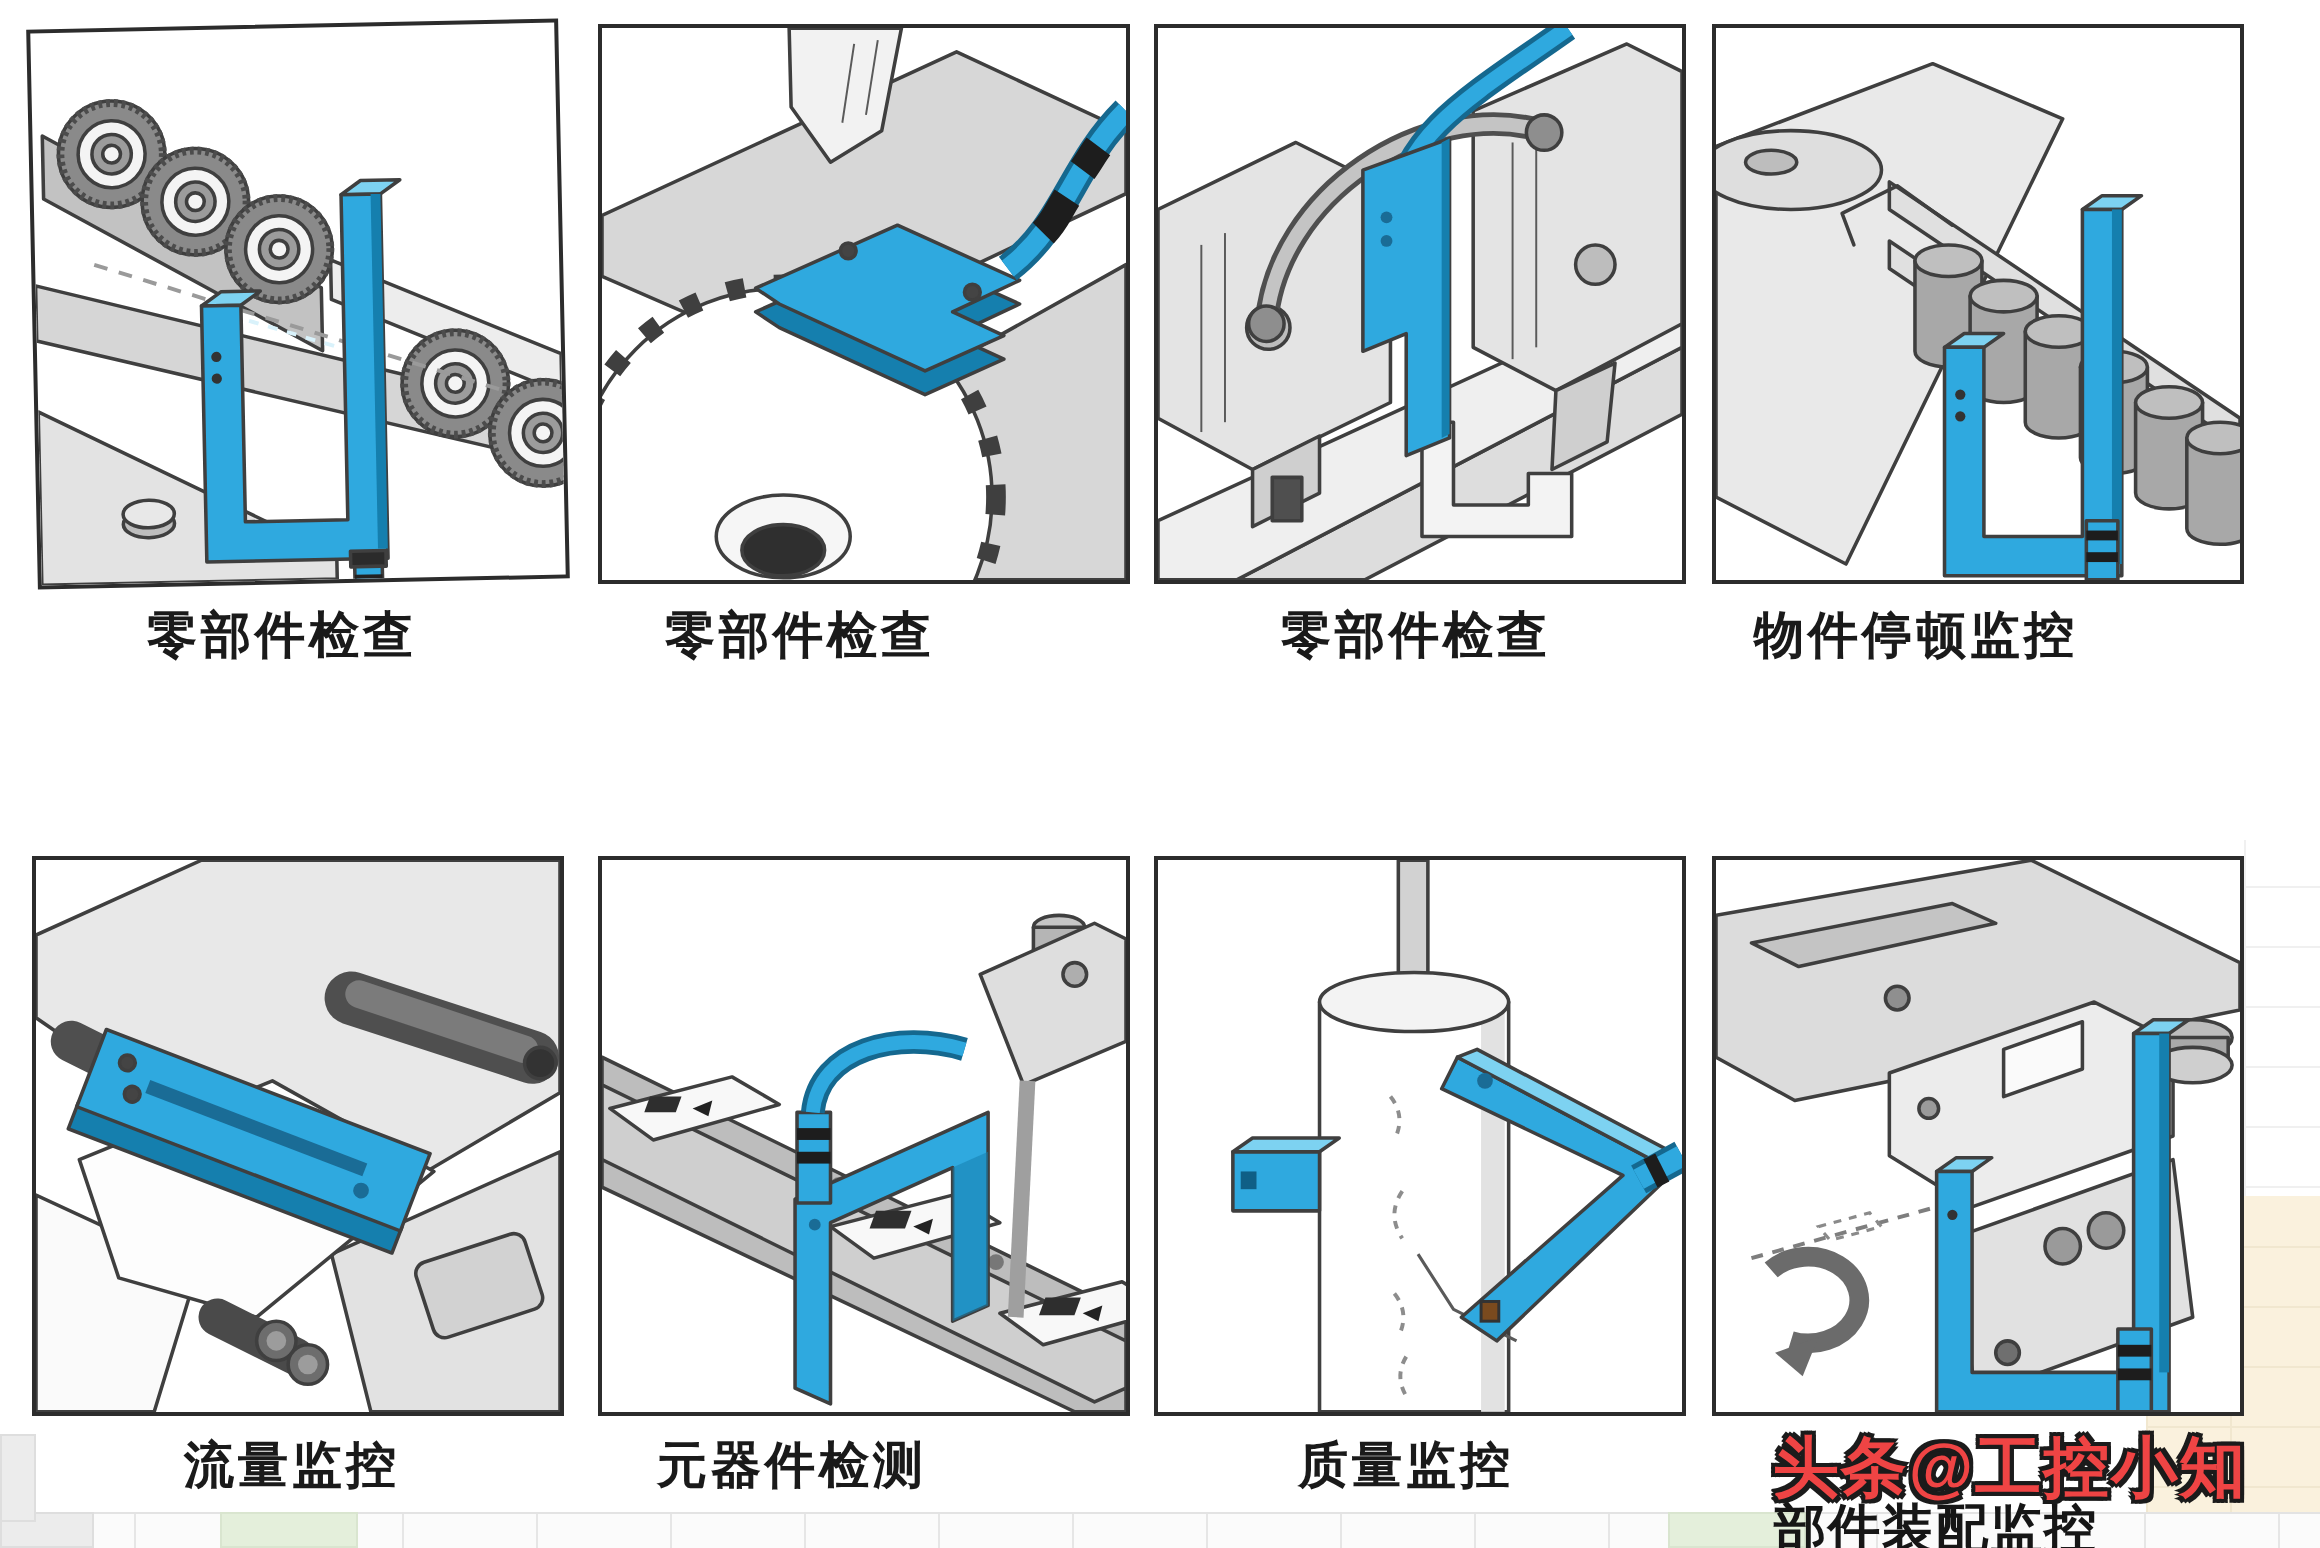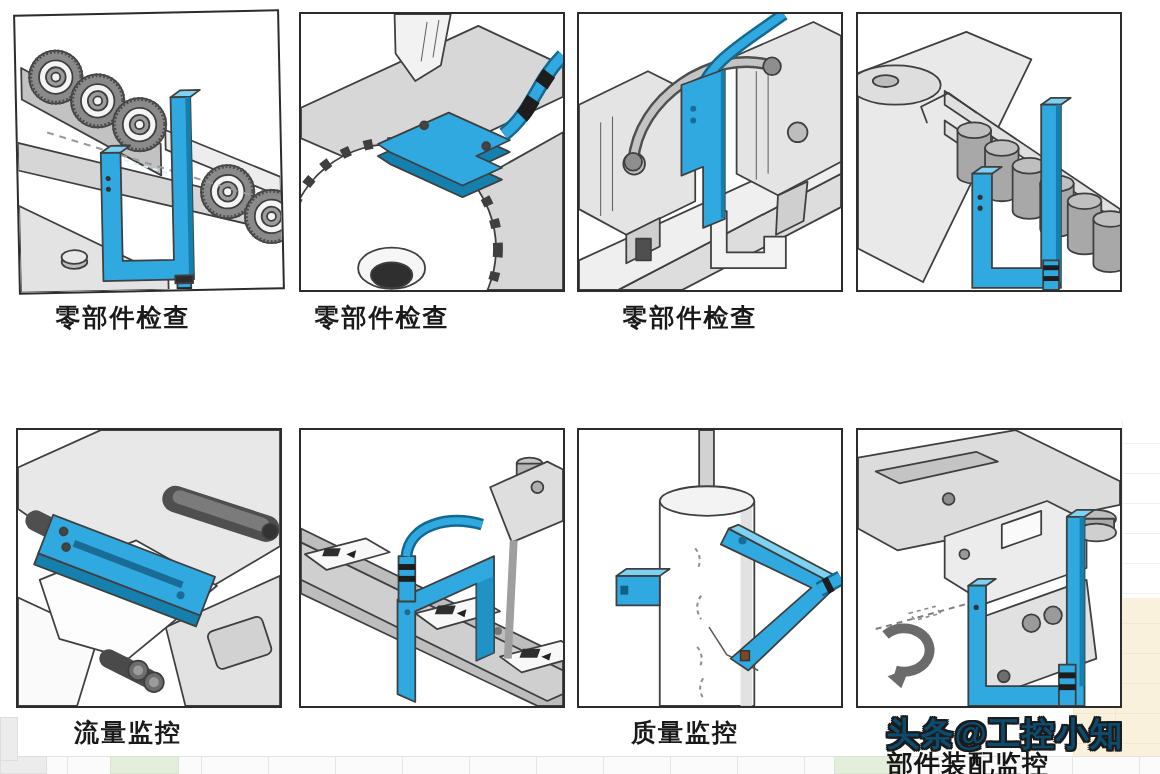--- a/index.html
+++ b/index.html
@@ -13,27 +13,27 @@
   .cell{position:absolute;}
   .cell.green{background:#e4efdb;border:1px solid #d9e5cf;}
   .cell.gray{background:#ececec;border:1px solid #dedede;}
   .cell.cream{background:#faf1dd;background-image:repeating-linear-gradient(0deg,#f1e7cf 0 1px,transparent 1px 30px),repeating-linear-gradient(90deg,#f1e7cf 0 1px,transparent 1px 42px);}
   .cell.white-grid{background:#ffffff;background-image:repeating-linear-gradient(0deg,#f0f0f0 0 1px,transparent 1px 30px),repeating-linear-gradient(90deg,#f0f0f0 0 1px,transparent 1px 42px);}
 
   .panel{position:absolute;width:266px;height:280px;background:#ffffff;border:2.5px solid #2c2c2c;box-sizing:border-box;overflow:hidden;}
   .panel svg{display:block;width:100%;height:100%;}
 
   .caption{position:absolute;transform:translateX(-50%);white-space:nowrap;
-    font-size:25px;font-weight:bold;color:#1a1a1a;letter-spacing:2px;}
+    font-size:25px;font-weight:bold;color:#1a1a1a;letter-spacing:2px;margin-left:18px;}
 
   .caption-obscured{position:absolute;transform:translateX(-50%);white-space:nowrap;
     font-size:26px;font-weight:bold;color:#161616;letter-spacing:1px;z-index:4;}
 
   .watermark{position:absolute;transform:translateX(-50%);white-space:nowrap;z-index:5;
-    font-size:33px;font-weight:bold;color:#0c4a6e;letter-spacing:1px;
+    font-size:33px;font-weight:bold;color:#ef4444;letter-spacing:1px;
     text-shadow:-2px -2px 0 #1b1b1b,2px -2px 0 #1b1b1b,-2px 2px 0 #1b1b1b,2px 2px 0 #1b1b1b,
                  0 -2px 0 #1b1b1b,0 2px 0 #1b1b1b,-2px 0 0 #1b1b1b,2px 0 0 #1b1b1b;}
 
   
   .ln{stroke:#3f3f3f;stroke-width:1.8;stroke-linejoin:round;stroke-linecap:round;}
   .thin{stroke:#5a5a5a;stroke-width:1;}
 </style>
 </head>
 <body>
 
@@ -415,20 +415,22 @@
         <rect class="ln" x="204" y="238" width="17" height="42" fill="#2fa9df"></rect>
         <rect x="204" y="246" width="17" height="6" fill="#1d1d1d"></rect>
         <rect x="204" y="258" width="17" height="6" fill="#1d1d1d"></rect>
       </g>
     </svg>
   </div>
 
   <div class="caption" style="left:123px;top:301px;">零部件检查</div>
   <div class="caption" style="left:382px;top:301px;">零部件检查</div>
   <div class="caption" style="left:690px;top:301px;">零部件检查</div>
+  <div class="caption" style="left:940px;top:301px;">物件停顿监控</div>
 
   <div class="caption" style="left:128px;top:716px;">流量监控</div>
+  <div class="caption" style="left:378px;top:716px;">元器件检测</div>
   <div class="caption" style="left:685px;top:716px;">质量监控</div>
   <div class="caption-obscured" style="left:968px;top:715px;margin-top:32px;">部件装配监控</div>
 
   <div class="watermark" style="left:1005px;top:712px;">头条@工控小知</div>
 
 </div>
 
 </body></html>

